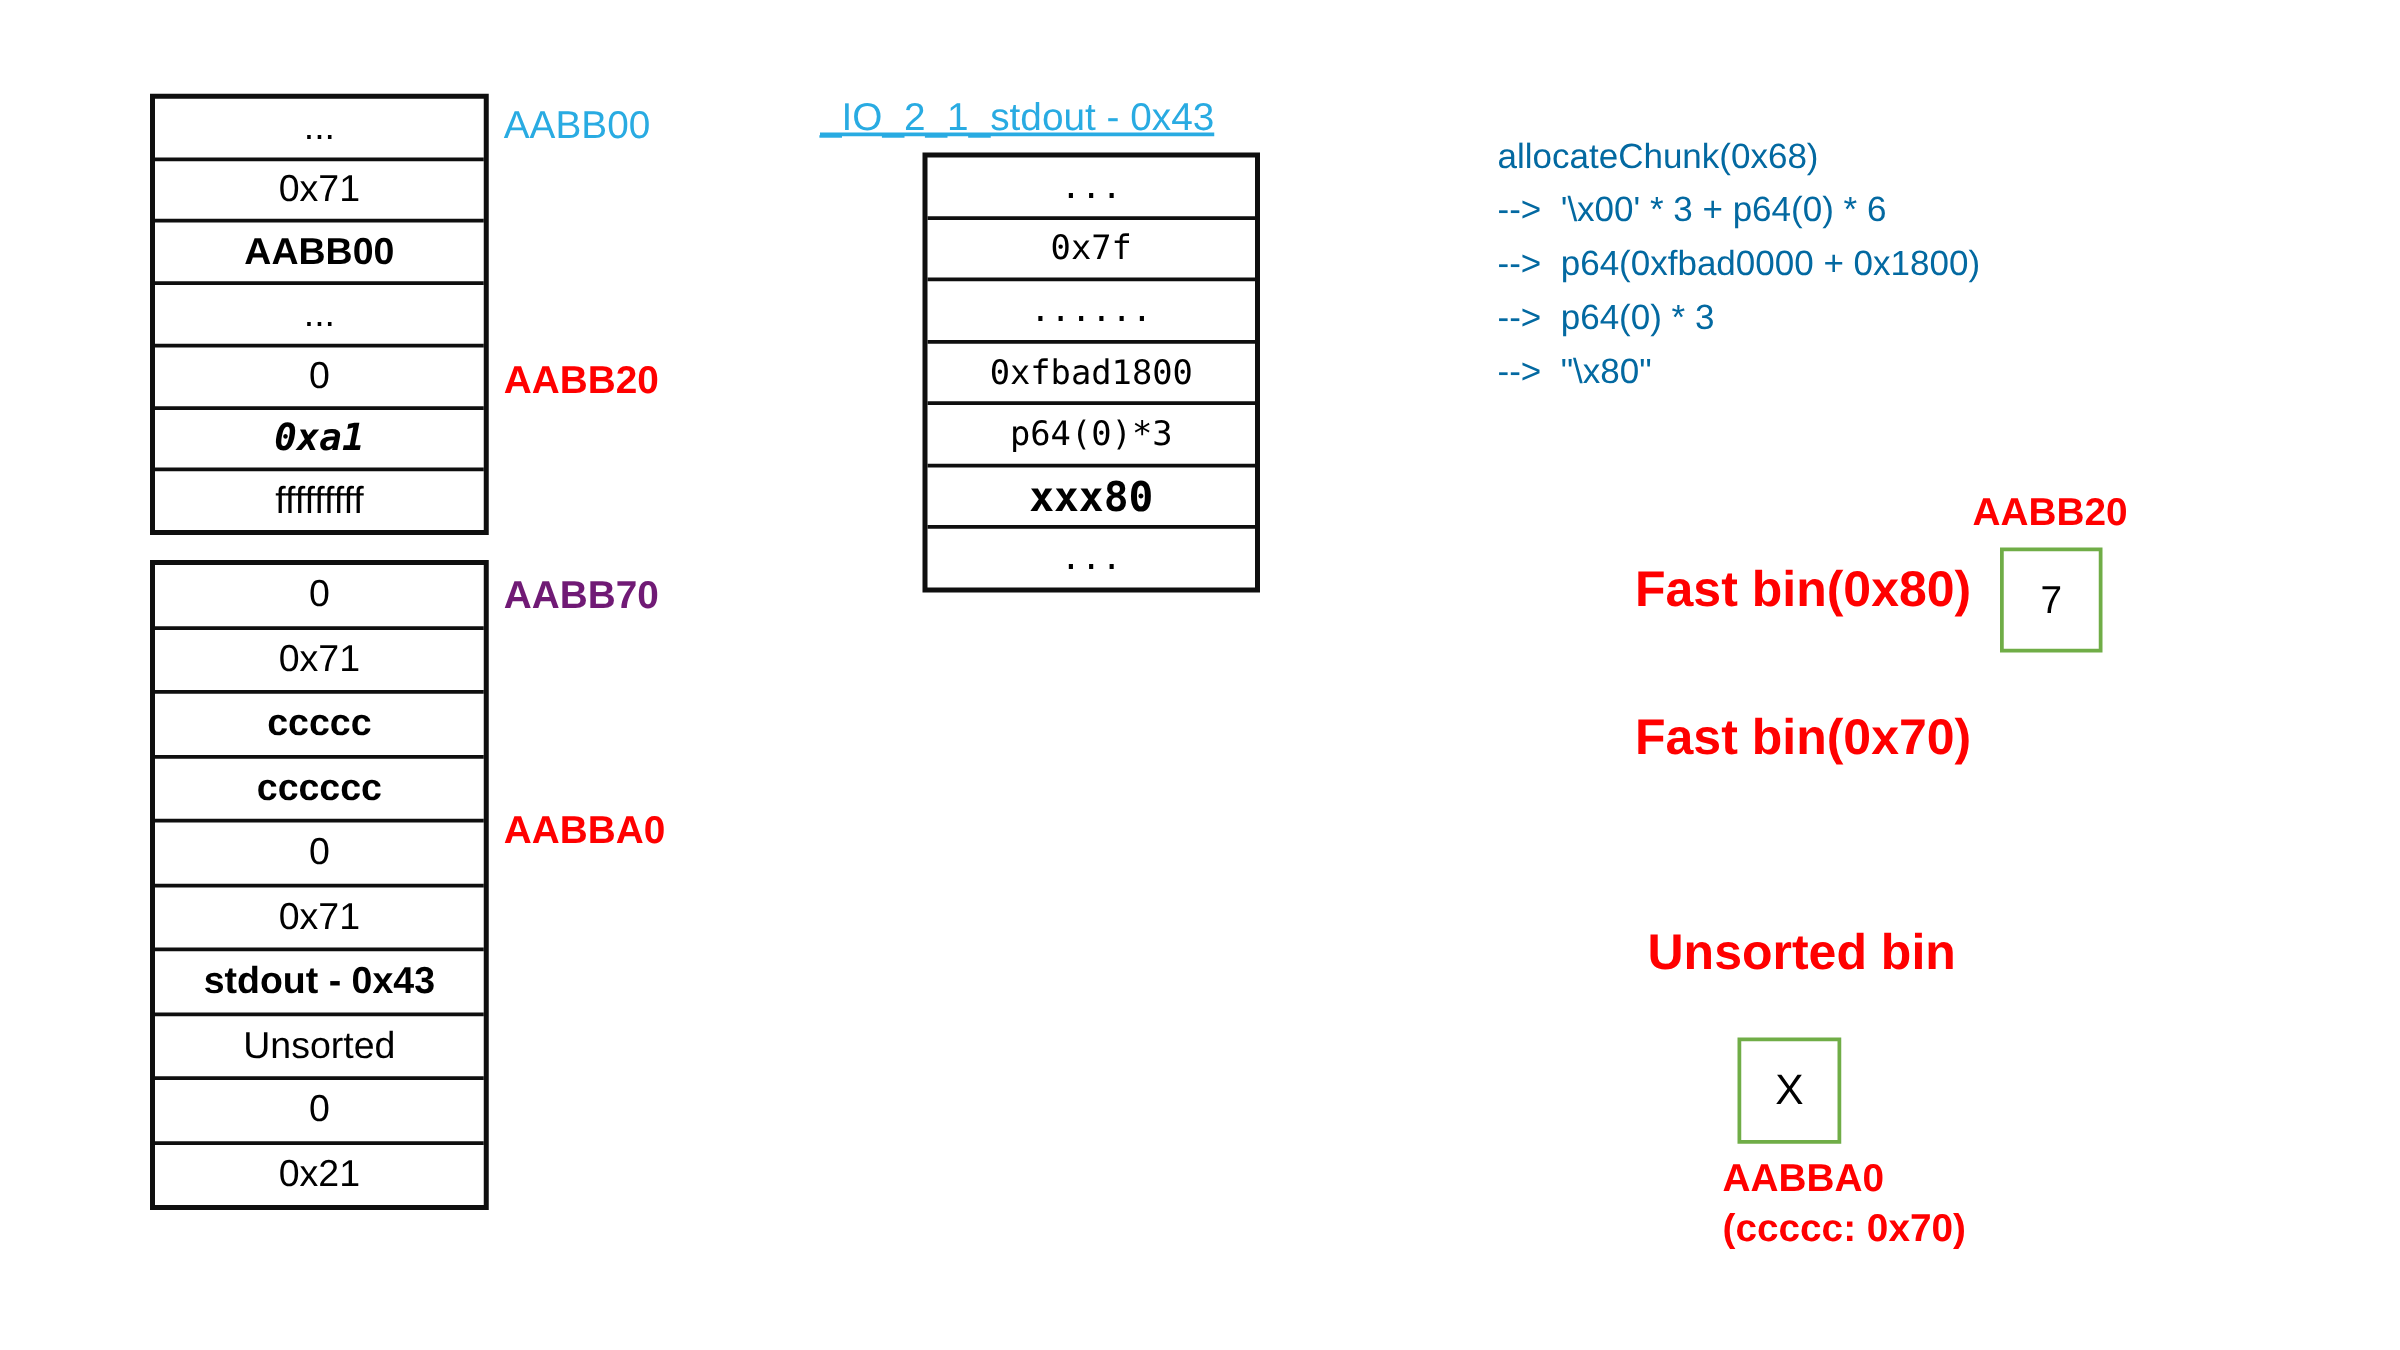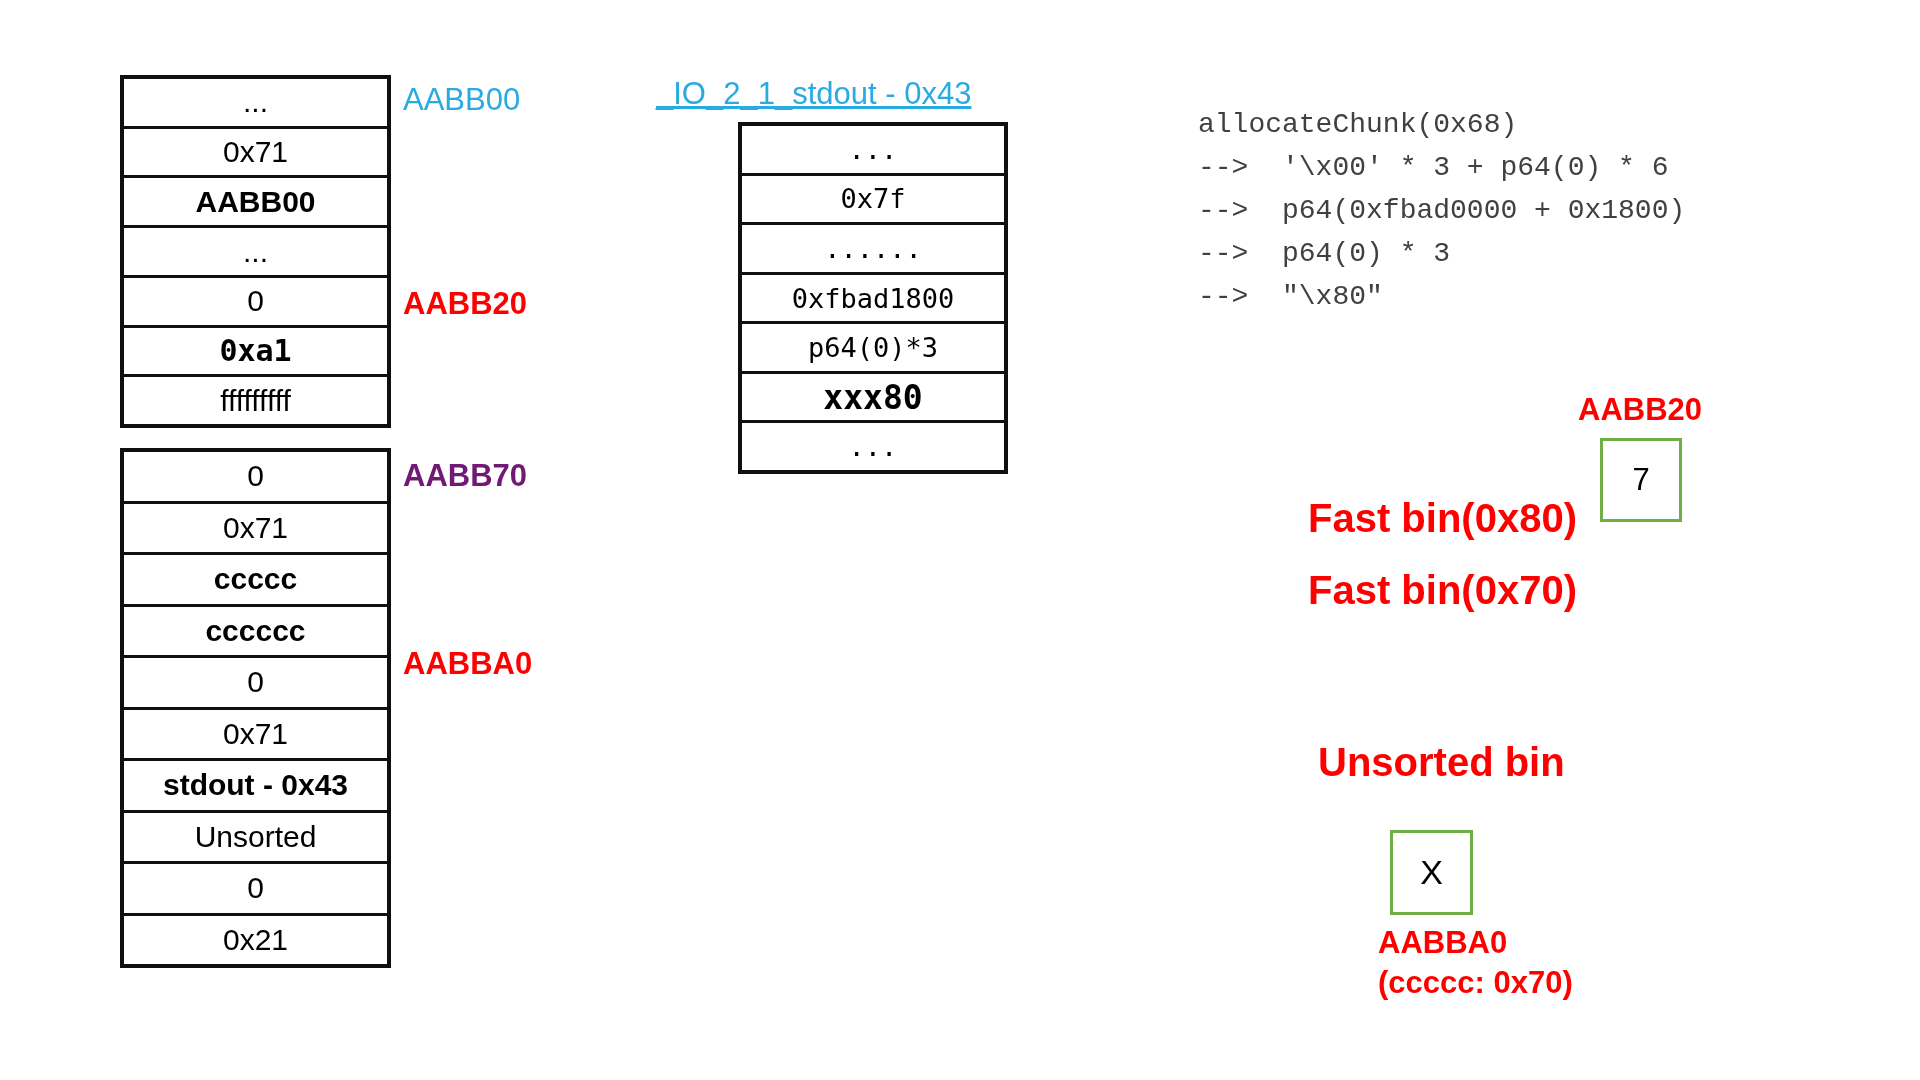--- a/index.html
+++ b/index.html
@@ -19,46 +19,46 @@
   }
   .memtable .row:first-child{border-top:none;}
   #t1{left:120px;top:75px;width:271px;height:353px;}
   #t2{left:120px;top:448px;width:271px;height:520px;}
   #t3{left:738px;top:122px;width:270px;height:352px;}
   #t3 .row{font-family:"DejaVu Sans Mono", monospace;font-size:27px;}
 
   .bold{font-weight:700;}
   .red{color:#FF0000;}
   .cyan{color:#29ABE2;}
-  .val-0xa1{font-family:"DejaVu Sans Mono",monospace;font-weight:700;color:#FF0000;font-size:36px;}
+  .val-0xa1{font-family:"DejaVu Sans Mono",monospace;font-weight:700;color:#FF0000;font-size:36px;font-style:italic;}
   .val-xxx80{font-family:"DejaVu Sans Mono",monospace !important;font-weight:700;color:#FF0000;font-size:33px !important;}
 
   
   .side-label{position:absolute;font-size:31px;white-space:nowrap;}
   #lbl-aabb00{left:403px;top:82px;color:#29ABE2;}
   #lbl-aabb20{left:403px;top:286px;color:#FF0000;font-weight:700;}
   #lbl-aabb70{left:403px;top:458px;color:#701a75;font-weight:700;}
   #lbl-aabba0{left:403px;top:646px;color:#FF0000;font-weight:700;}
 
   
   #io-title{
     position:absolute;left:656px;top:76px;width:434px;
     color:#29ABE2;font-size:31px;white-space:nowrap;text-decoration:underline;
   }
 
   
   #code{
-    position:absolute;left:1198px;top:103px;color:#404040;
-    font-family:Liberation Mono, monospace;font-size:28px;line-height:43px;
+    position:absolute;left:1198px;top:103px;color:#0369a1;
+    font-family:Liberation Sans, sans-serif;font-size:28px;line-height:43px;
   }
   #code .code-line{white-space:pre;}
 
   
   .bin-title{position:absolute;font-size:40px;font-weight:700;color:#FF0000;white-space:nowrap;}
-  #fastbin80-label{left:1308px;top:450px;margin-top:46px;}
+  #fastbin80-label{left:1308px;top:450px;}
   #fastbin70-label{left:1308px;top:568px;}
   #unsorted-label{left:1318px;top:740px;}
   .box-addr-label{position:absolute;font-size:31px;font-weight:700;color:#FF0000;white-space:nowrap;}
   #aabb20-box-label{left:1578px;top:392px;}
   .green-box{
     position:absolute;border:3px solid #70AD47;background:#fff;box-sizing:border-box;
     display:flex;align-items:center;justify-content:center;color:#000;
   }
   #greenbox1{left:1600px;top:438px;width:82px;height:84px;font-size:31px;}
   #greenbox2{left:1390px;top:830px;width:83px;height:85px;font-size:34px;}

